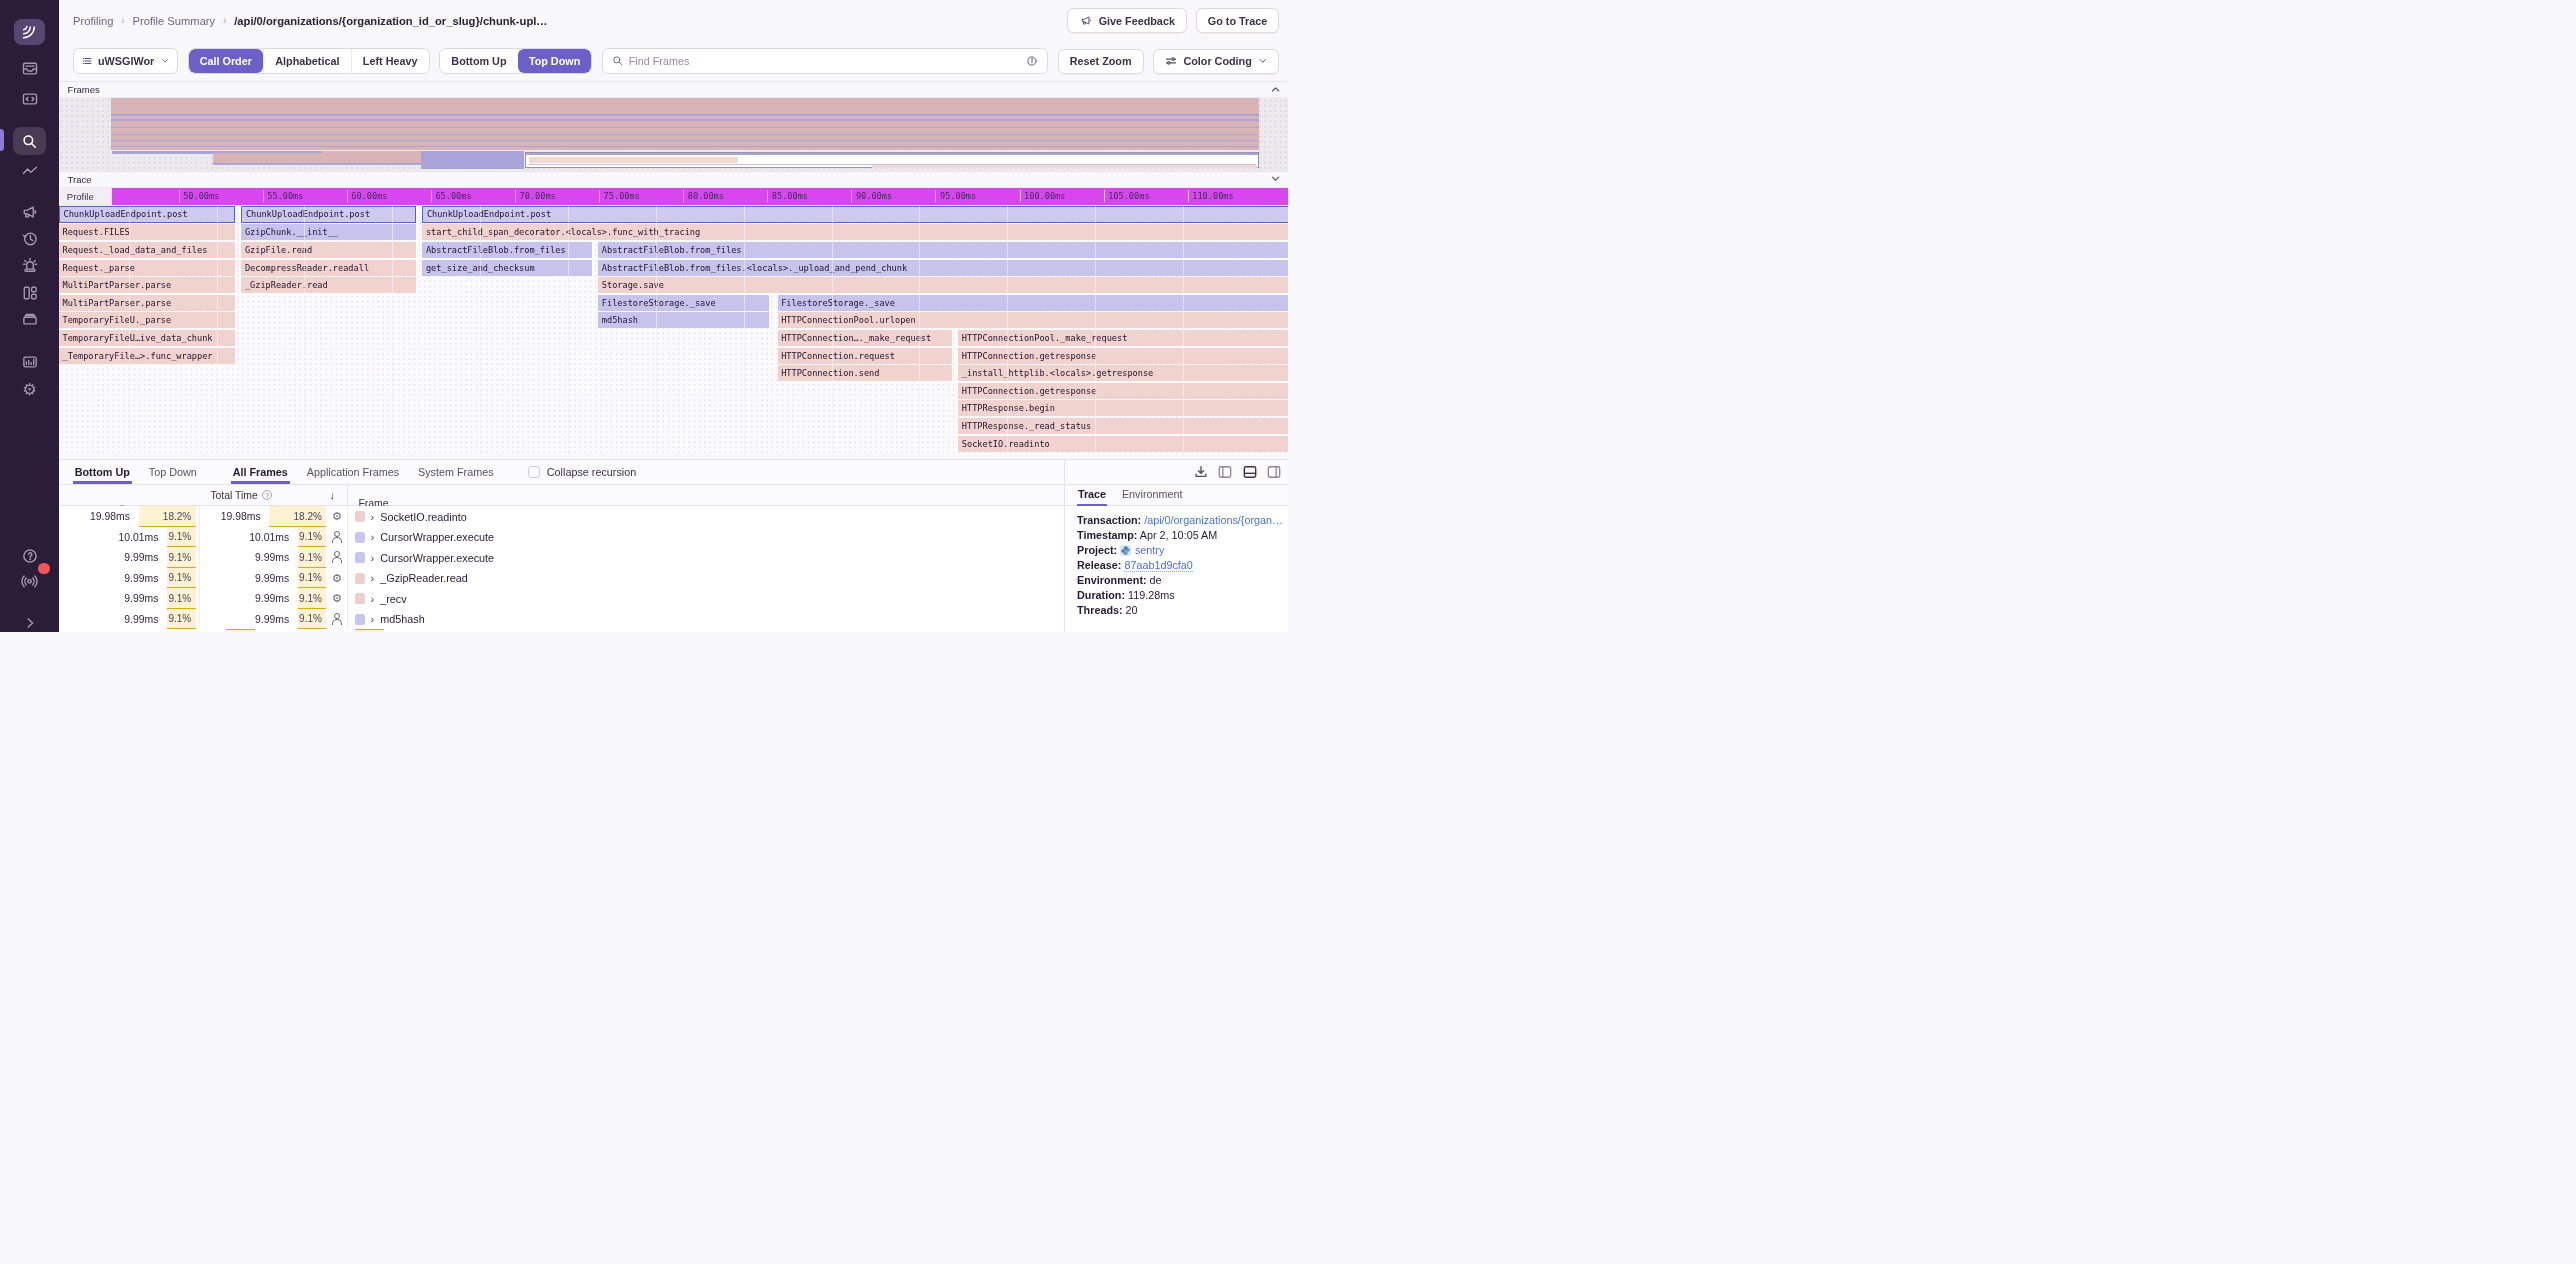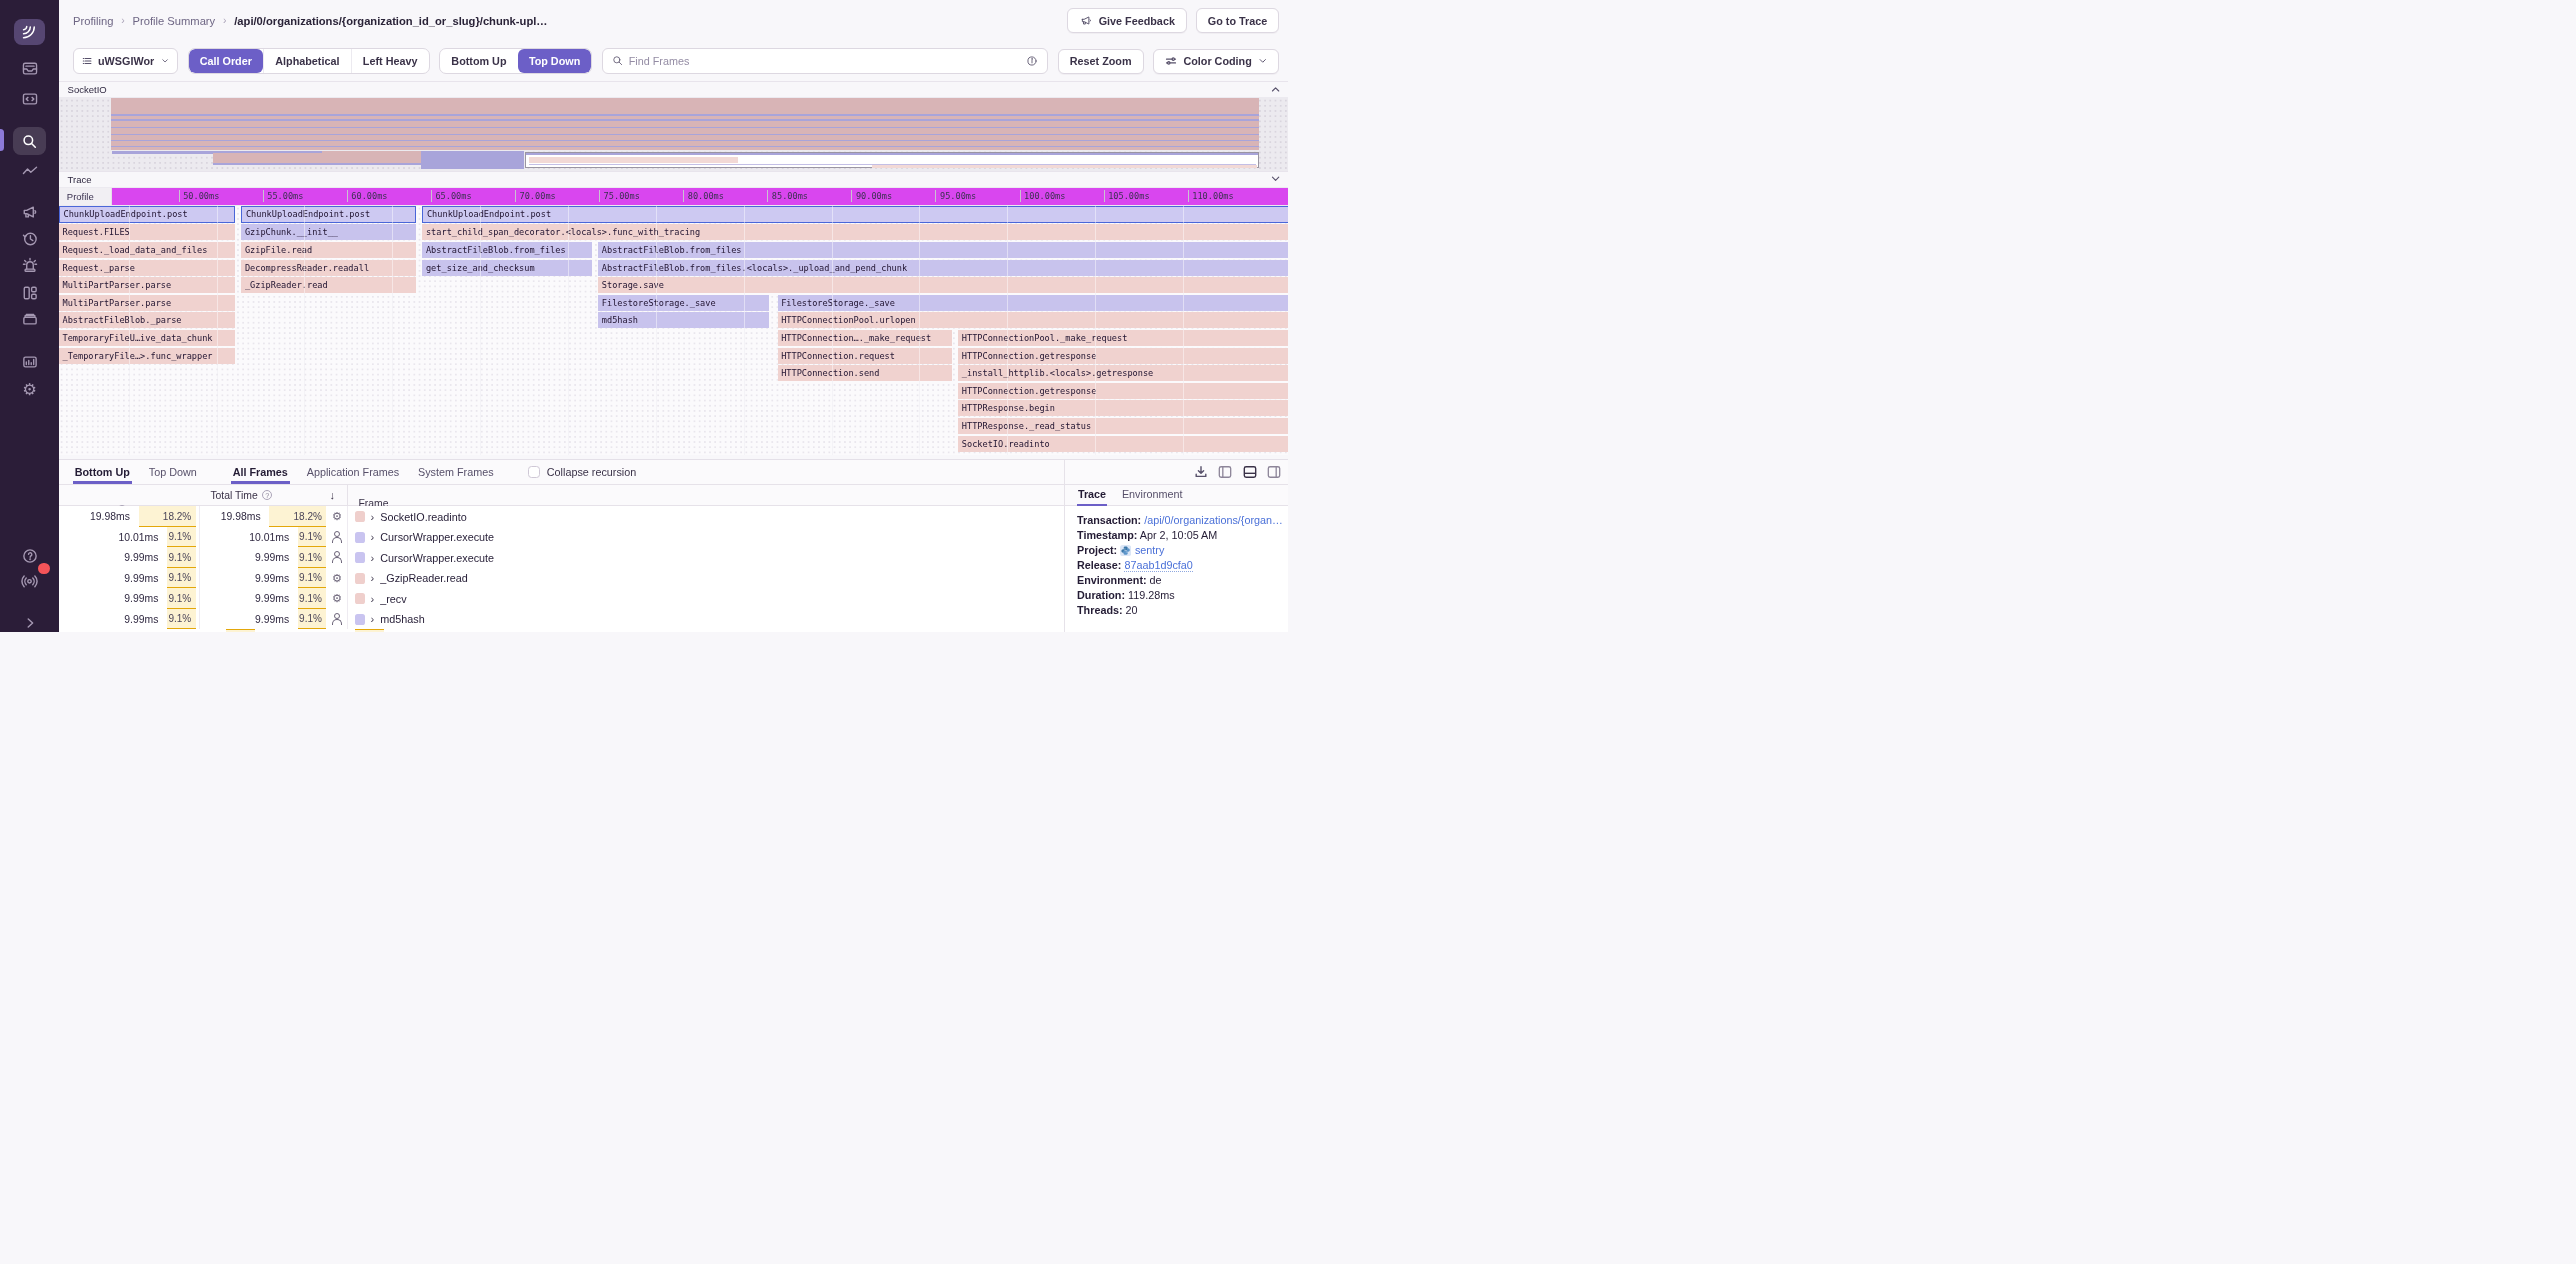--- a/index.html
+++ b/index.html
@@ -313,21 +313,21 @@
             <circle cx="5" cy="10.5" r="1.6"></circle>
         </svg>
         <span>Color Coding</span>
         <svg class="ico-ui" width="9.5" height="9.5" viewBox="0 0 16 16">
             <path d="M3.5 6l4.5 4.5L12.5 6"></path>
           </svg>
       </button>
     </div>
 
     <div class="sec-head">
-      <span>SocketIO</span>
+      <span>Frames</span>
       <svg class="ico-ui chev" width="11.2" height="11.2" viewBox="0 0 16 16">
           <path d="M3.5 10L8 5.5l4.5 4.5"></path>
         </svg>
     </div>
     <div class="minimap-canvas" id="minimap">
         <div class="mm pink" style="left: 4.2%; top: 0.9px; width: 93.2%; height: 52px;"></div>
         <div class="mm purple" style="left: 4.2%; top: 16.4px; width: 93.2%; height: 1.7px;"></div>
         <div class="mm purple" style="left: 4.2%; top: 21px; width: 93.2%; height: 2.6px;"></div>
         <div class="mm purple" style="left: 4.2%; top: 29px; width: 93.2%; height: 1.7px;"></div>
         <div class="mm purple" style="left: 4.2%; top: 36px; width: 93.2%; height: 1.7px;"></div>
@@ -411,21 +411,21 @@
         <div class="frame-block pink" style="left: 0%; width: calc(14.41% - 1.7px); top: 54px;">Request._parse</div>
         <div class="frame-block pink" style="left: 14.8%; width: calc(14.3% - 1.7px); top: 54px;">DecompressReader.readall</div>
         <div class="frame-block purple" style="left: 29.49%; width: calc(13.88% - 1.7px); top: 54px;">get_size_and_checksum</div>
         <div class="frame-block purple" style="left: 43.76%; width: calc(56.14% - 1.7px); top: 54px;">AbstractFileBlob.from_files.&lt;locals&gt;._upload_and_pend_chunk</div>
         <div class="frame-block pink" style="left: 0%; width: calc(14.41% - 1.7px); top: 71px;">MultiPartParser.parse</div>
         <div class="frame-block pink" style="left: 14.8%; width: calc(14.3% - 1.7px); top: 71px;">_GzipReader.read</div>
         <div class="frame-block pink" style="left: 43.76%; width: calc(56.14% - 1.7px); top: 71px;">Storage.save</div>
         <div class="frame-block pink" style="left: 0%; width: calc(14.41% - 1.7px); top: 89px;">MultiPartParser.parse</div>
         <div class="frame-block purple" style="left: 43.76%; width: calc(14.02% - 1.7px); top: 89px;">FilestoreStorage._save</div>
         <div class="frame-block purple" style="left: 58.31%; width: calc(41.59% - 1.7px); top: 89px;">FilestoreStorage._save</div>
-        <div class="frame-block pink" style="left: 0%; width: calc(14.41% - 1.7px); top: 106px;">AbstractFileBlob._parse</div>
+        <div class="frame-block pink" style="left: 0%; width: calc(14.41% - 1.7px); top: 106px;">TemporaryFileU._parse</div>
         <div class="frame-block purple" style="left: 43.76%; width: calc(14.02% - 1.7px); top: 106px;">md5hash</div>
         <div class="frame-block pink" style="left: 58.31%; width: calc(41.59% - 1.7px); top: 106px;">HTTPConnectionPool.urlopen</div>
         <div class="frame-block pink" style="left: 0%; width: calc(14.41% - 1.7px); top: 124px;">TemporaryFileU…ive_data_chunk</div>
         <div class="frame-block pink" style="left: 58.31%; width: calc(14.28% - 1.7px); top: 124px;">HTTPConnection…._make_request</div>
         <div class="frame-block pink" style="left: 72.97%; width: calc(26.93% - 1.7px); top: 124px;">HTTPConnectionPool._make_request</div>
         <div class="frame-block pink" style="left: 0%; width: calc(14.41% - 1.7px); top: 142px;">_TemporaryFile…&gt;.func_wrapper</div>
         <div class="frame-block pink" style="left: 58.31%; width: calc(14.28% - 1.7px); top: 142px;">HTTPConnection.request</div>
         <div class="frame-block pink" style="left: 72.97%; width: calc(26.93% - 1.7px); top: 142px;">HTTPConnection.getresponse</div>
         <div class="frame-block pink" style="left: 58.31%; width: calc(14.28% - 1.7px); top: 159px;">HTTPConnection.send</div>
         <div class="frame-block pink" style="left: 72.97%; width: calc(26.93% - 1.7px); top: 159px;">_install_httplib.&lt;locals&gt;.getresponse</div>

